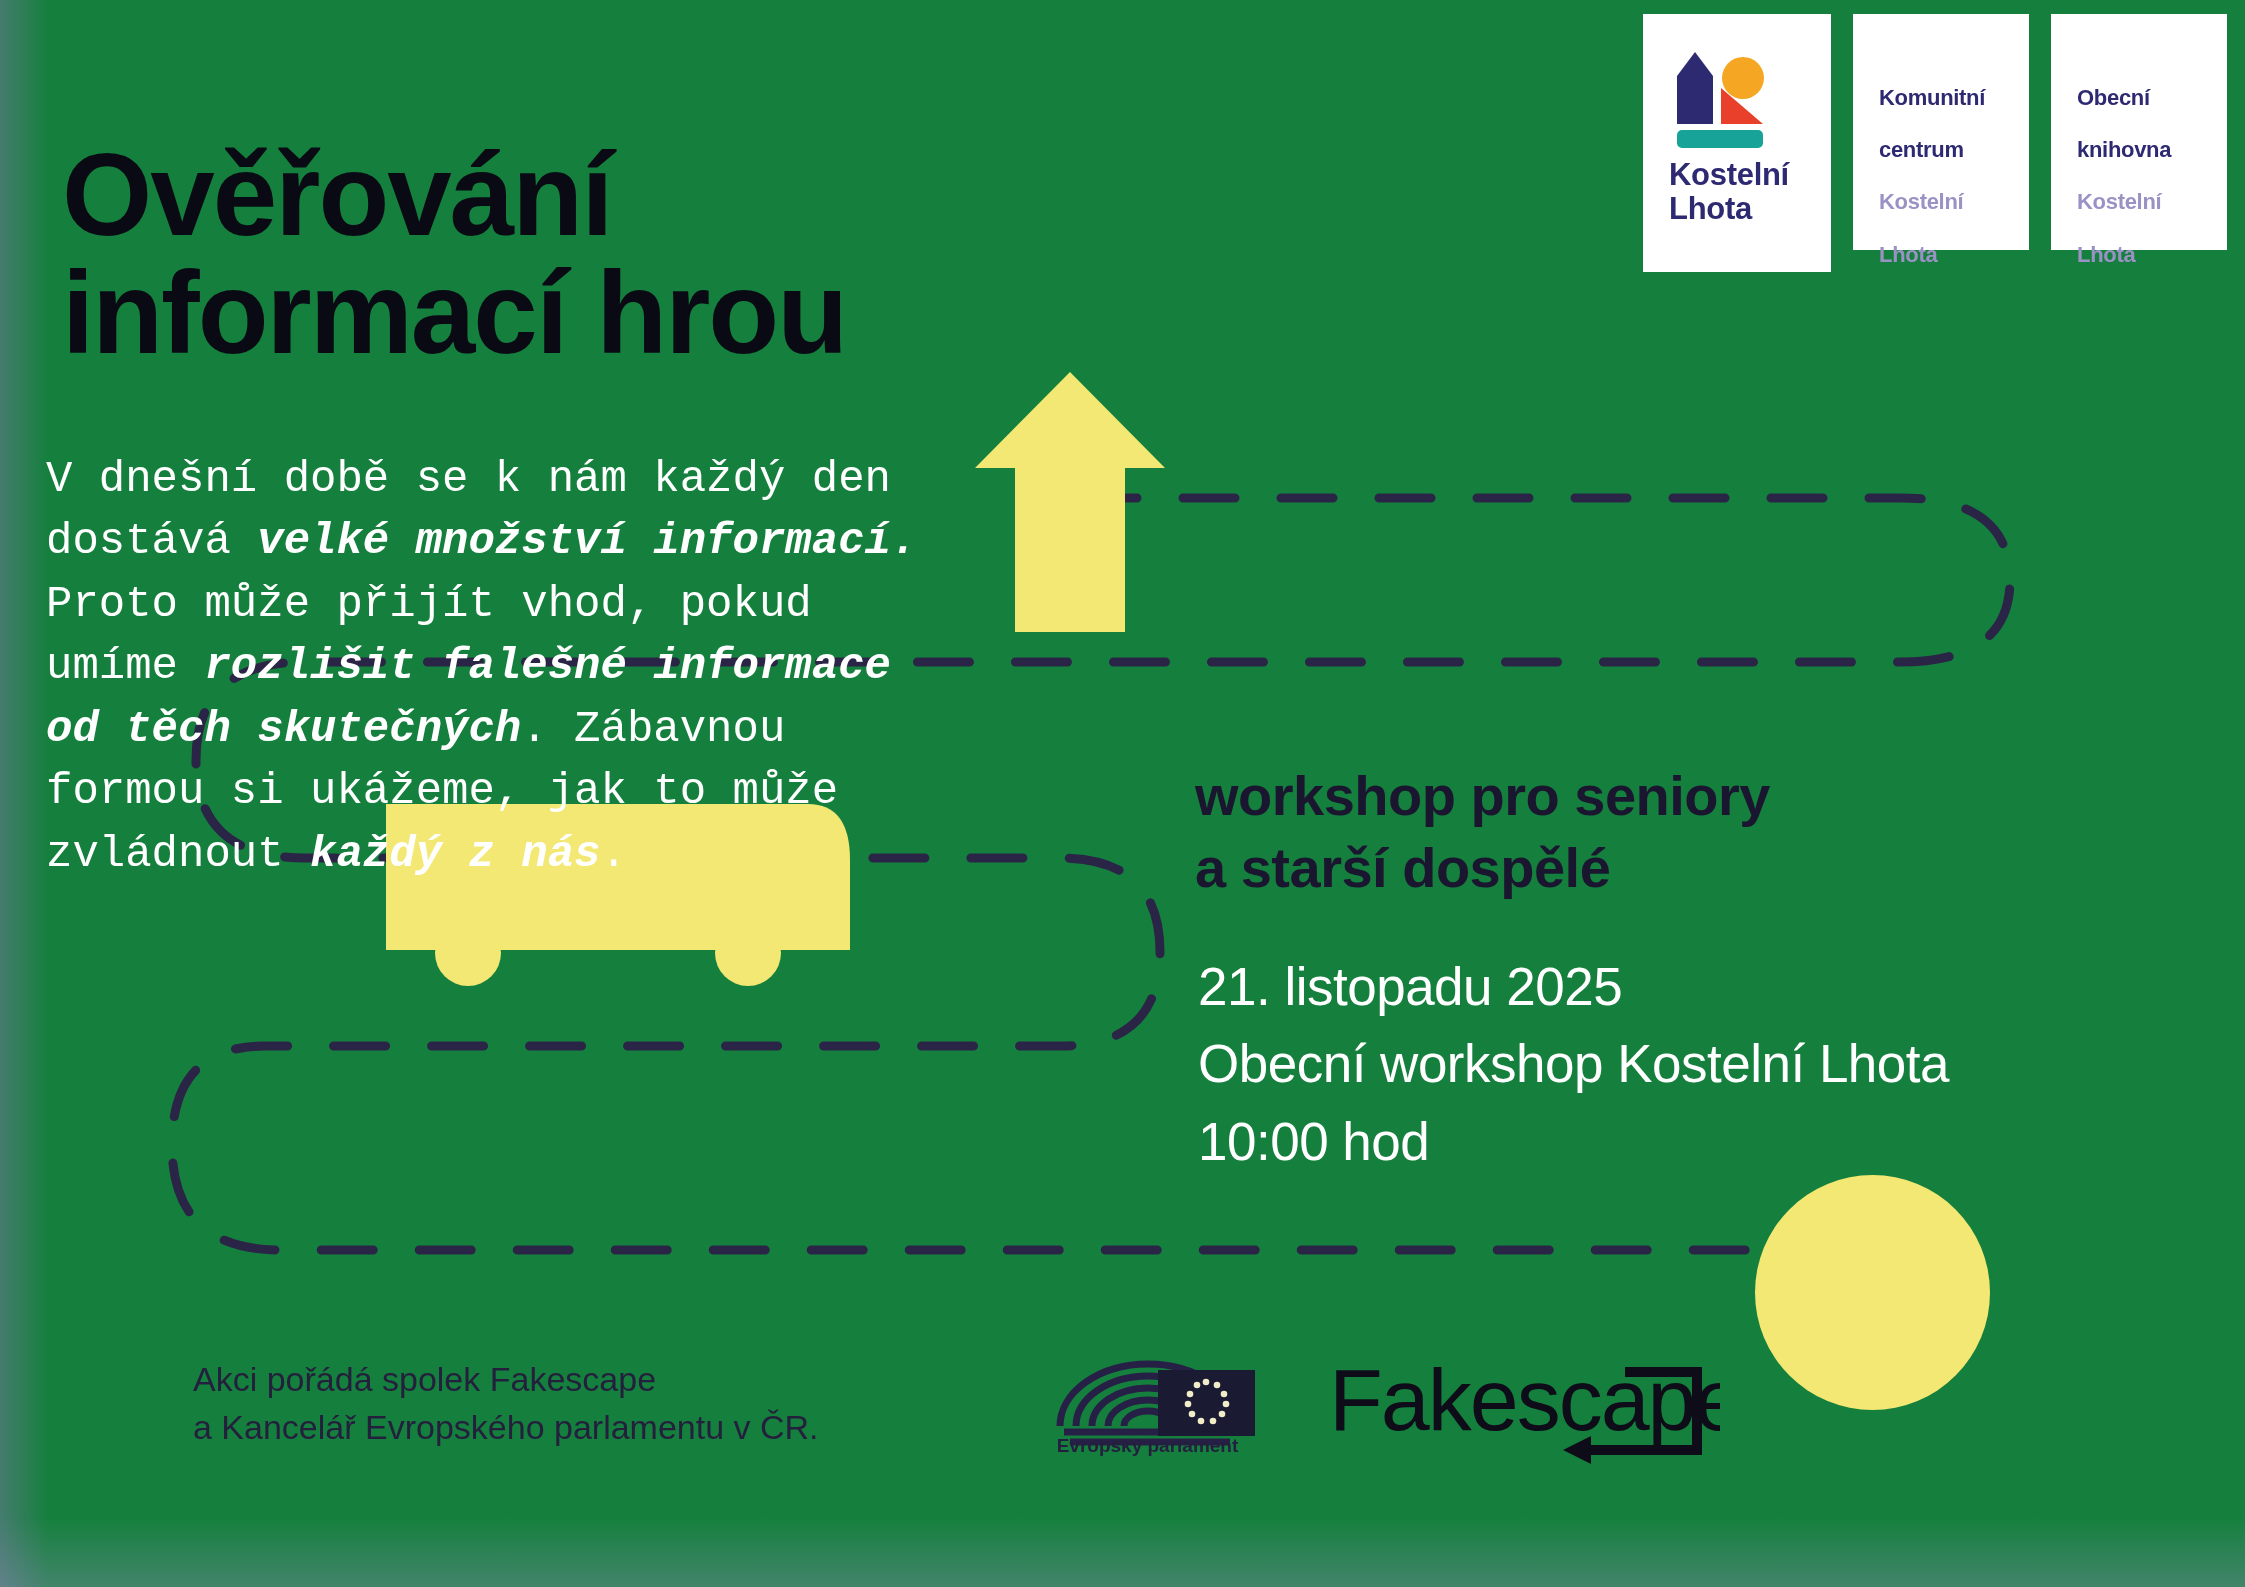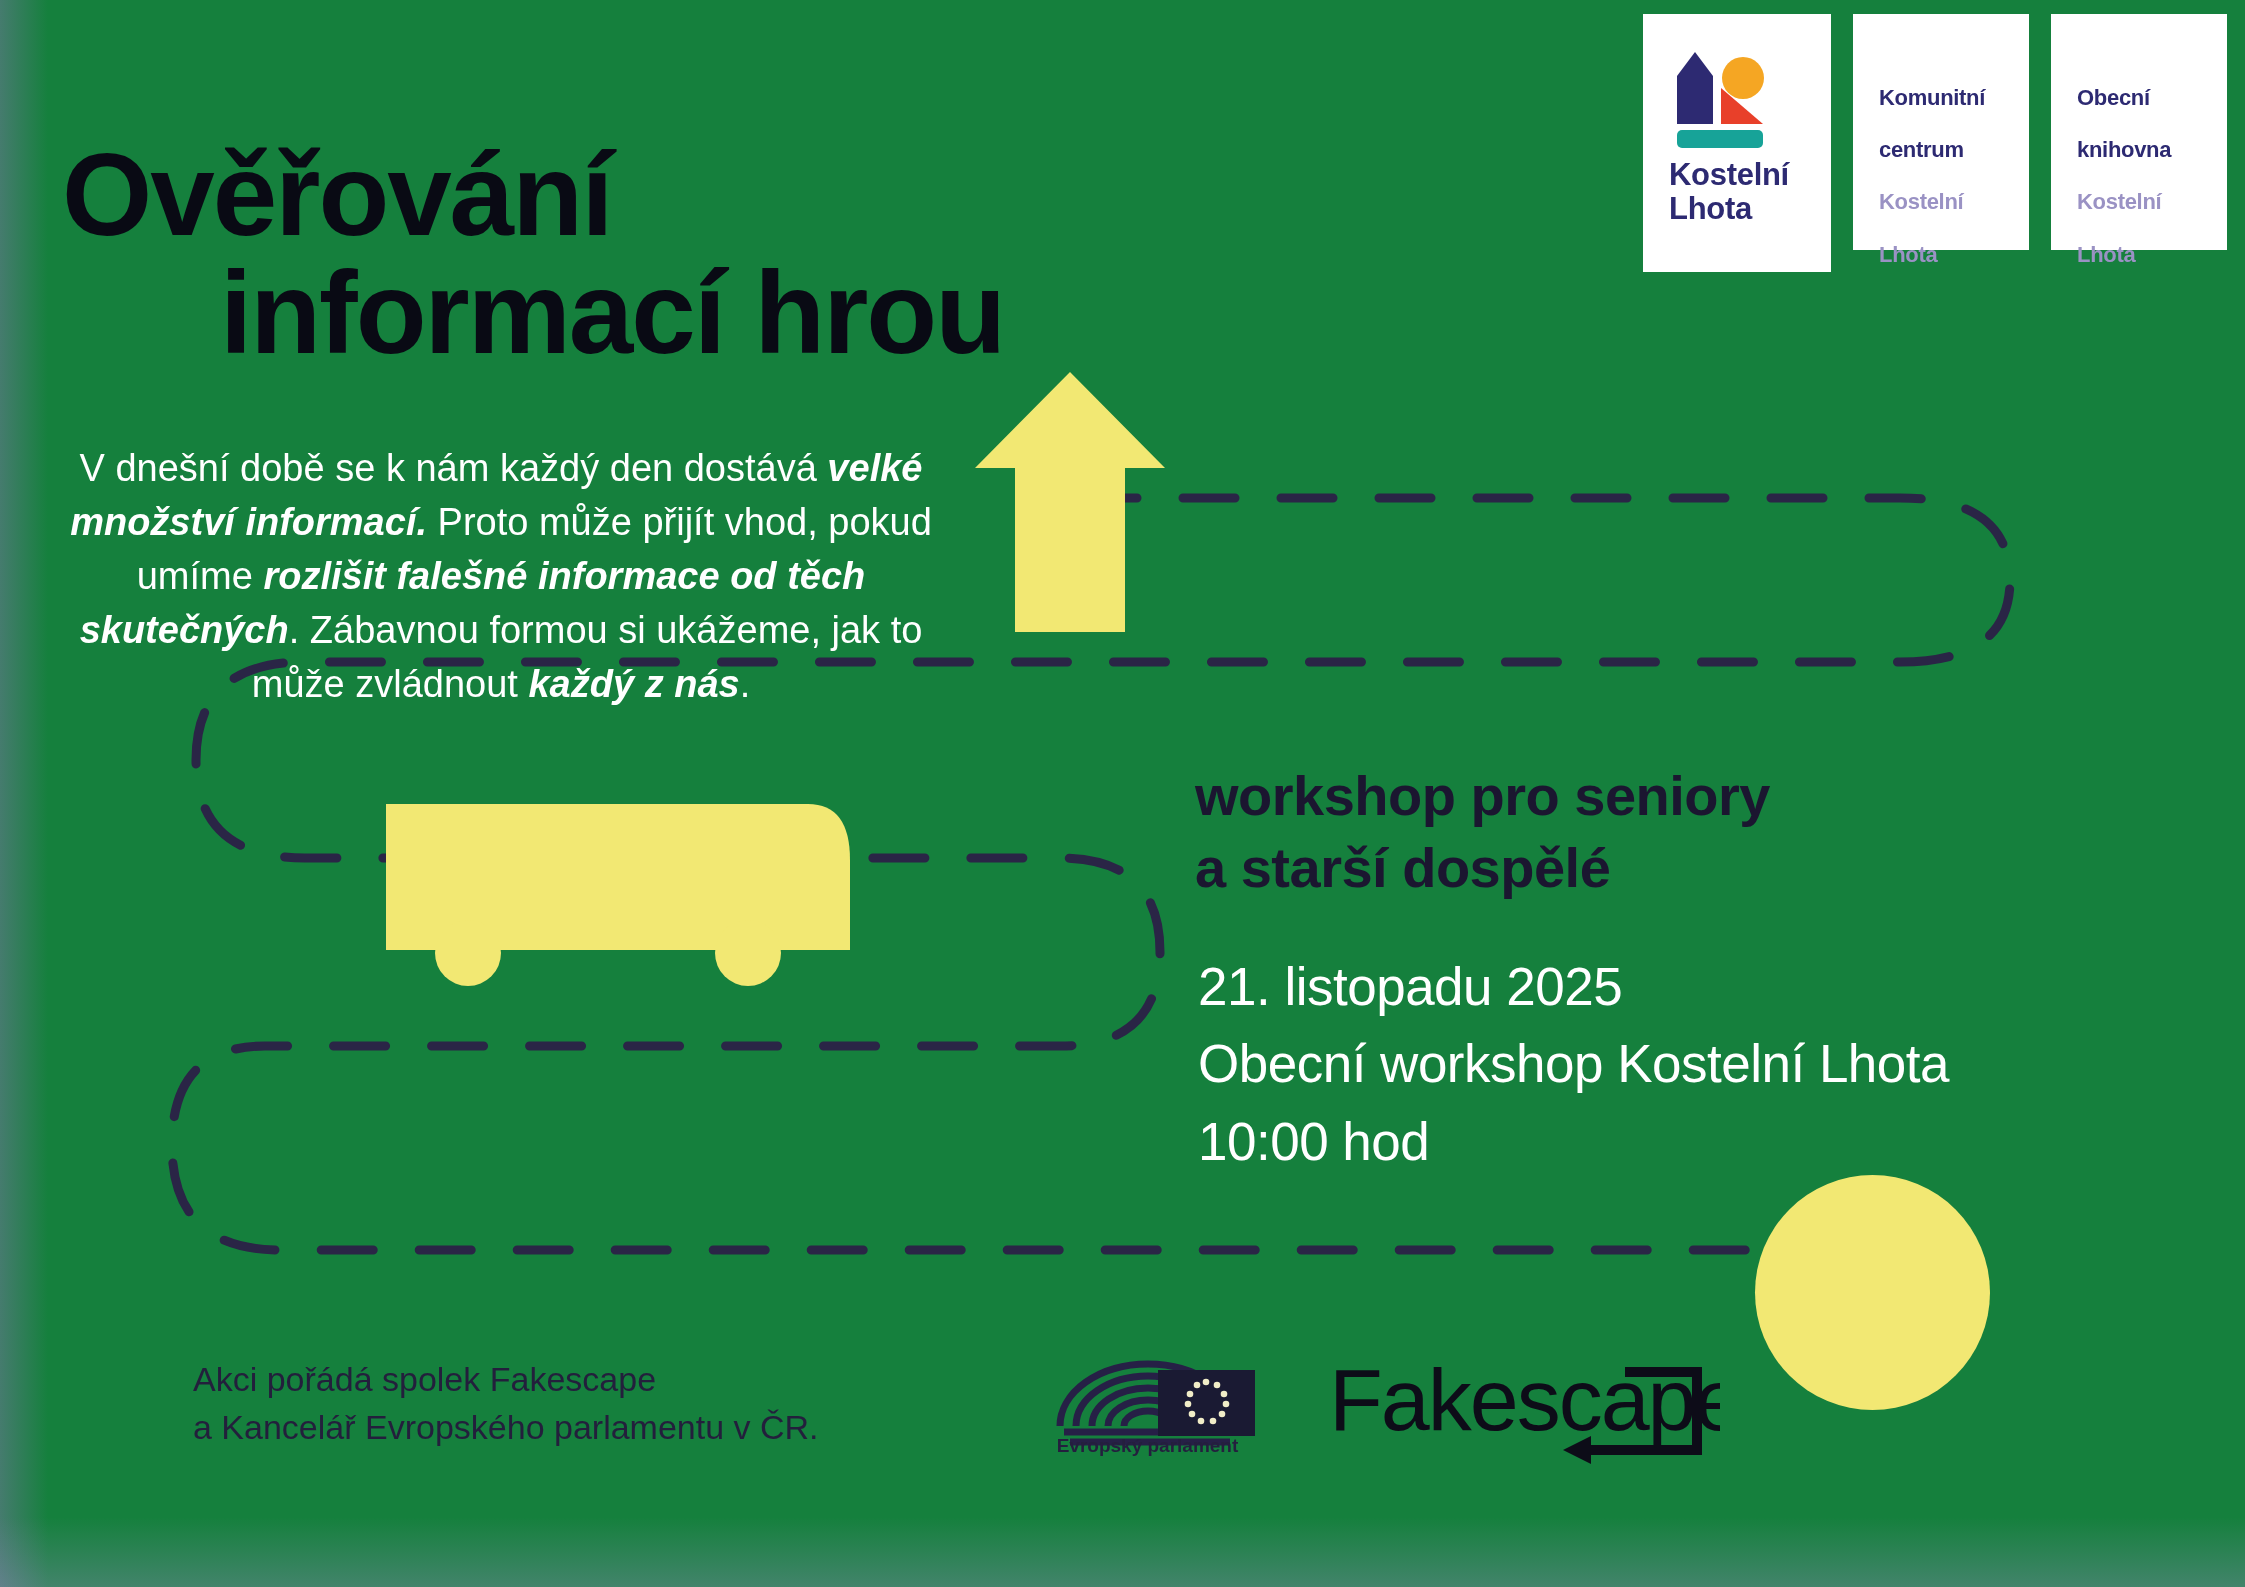--- a/index.html
+++ b/index.html
@@ -77,33 +77,34 @@
     position: absolute;
     left: 62px;
     top: 58px;
     width: 1100px;
     color: #090a14;
     font-size: 116px;
     font-weight: 700;
     line-height: 1.02;
     letter-spacing: -2px;
   }
-  .headline .l2 { display: block; text-align: center; }
+  .headline .l2 { display: block; }
 
   
   .intro {
     position: absolute;
     left: 46px;
     top: 404px;
     width: 910px;
     color: #ffffff;
-    font-size: 38px;
+    font-size: 44px;
     line-height: 1.42;
-    text-align: center;
+    text-align: left;
     font-weight: 500;
+    font-family: Liberation Mono, monospace;
   }
   .intro b { font-weight: 700; font-style: italic; }
 
   
   .workshop {
     position: absolute;
     left: 1195px;
     top: 760px;
     color: #1b1630;
     font-size: 56px;

